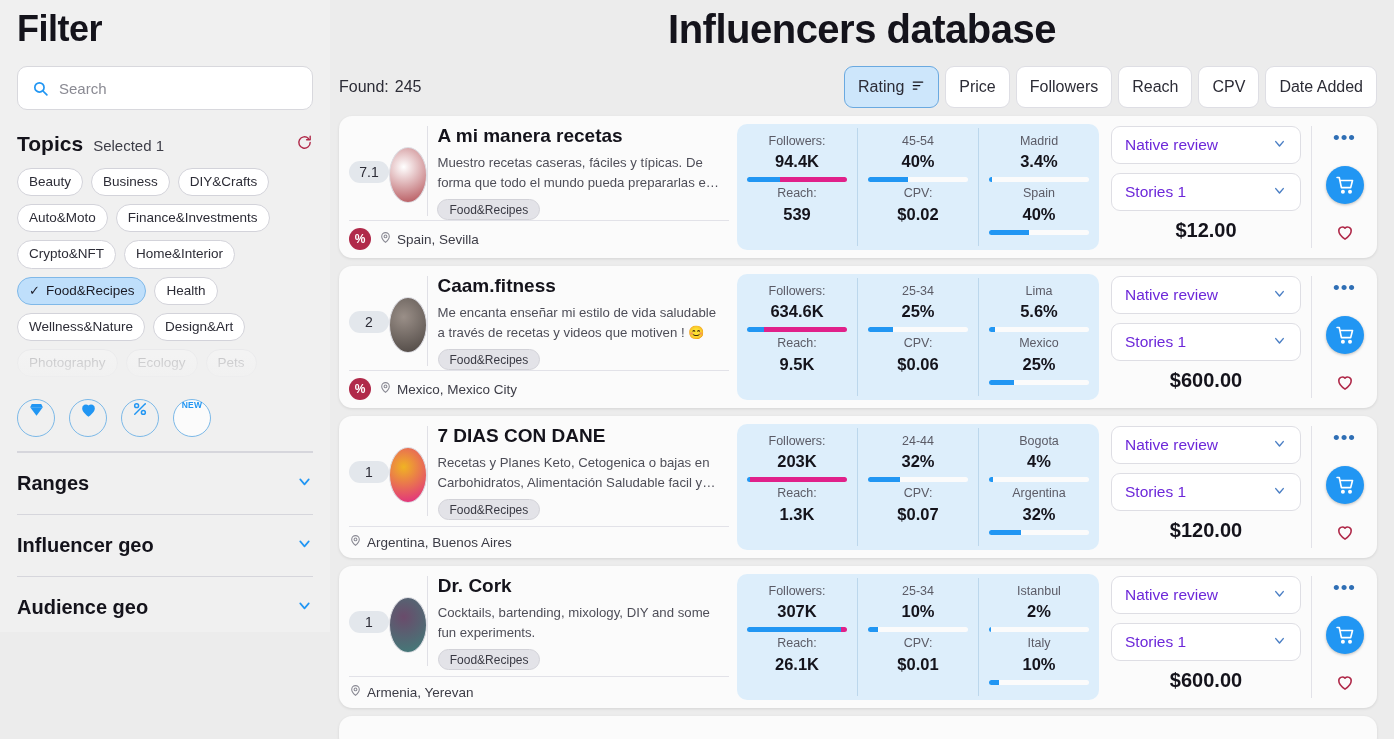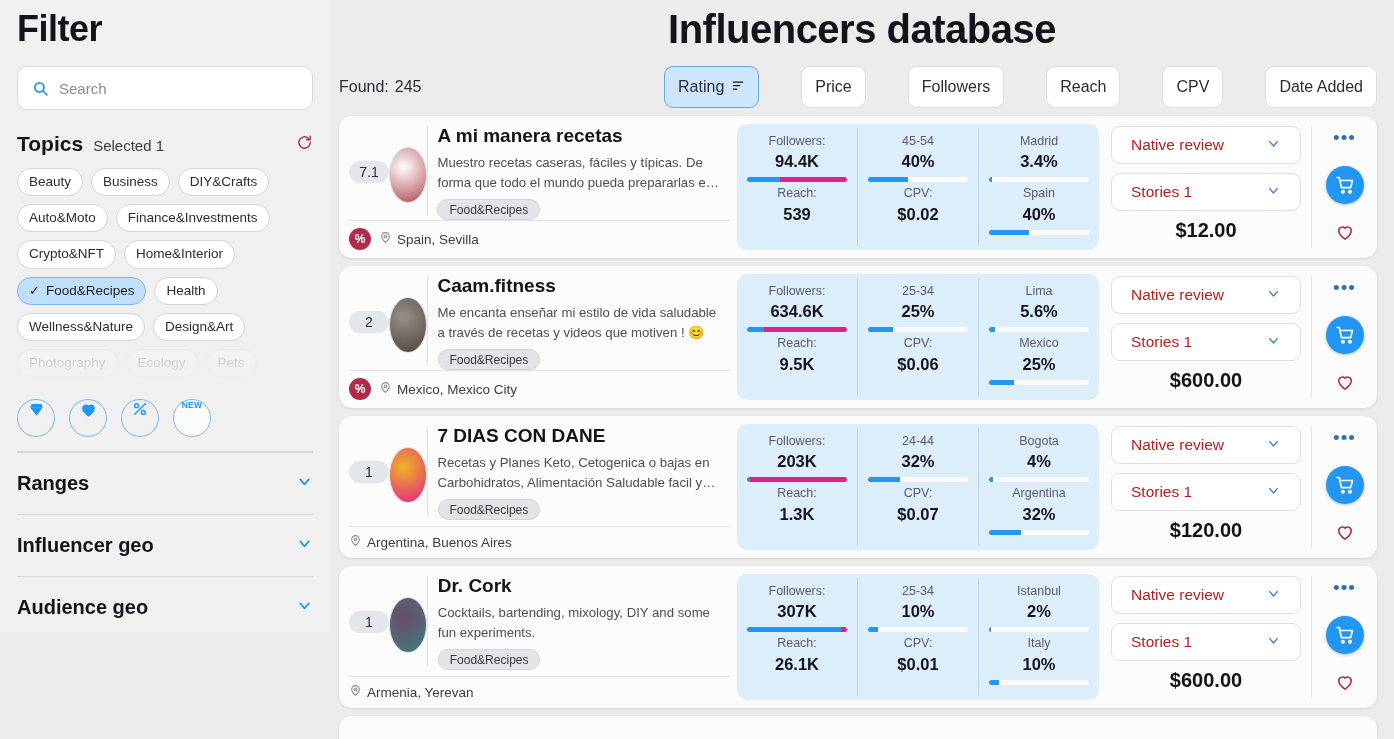--- a/index.html
+++ b/index.html
@@ -93,21 +93,21 @@
   .toolbar {
     display:flex; align-items:center; padding: 0 17px 0 9px; margin-top: 14px;
     height: 42px;
   }
   .found { font-size: 16px; color:#2c2c36; }
   .found b { font-weight: 400; margin-left:6px; }
   .sort-group { margin-left:auto; display:flex; gap: 6px; }
   .sort-btn {
     background:#fff; border:1px solid #dedee4; border-radius: 9px;
     padding: 0 13px; height: 42px; display:flex; align-items:center; gap:7px;
-    font-size: 16px; color:#2c2c36;margin-left:36px;
+    font-size: 16px; color:#2c2c36;
   }
   .sort-btn.active { background:#cde6fb; border-color:#6aa9e0; }
 
   .cards { padding: 0 17px 0 9px; margin-top: 8px; }
   .card {
     background:#fbfbfb; border-radius: 13px; margin-bottom: 8px;
     display:flex; align-items:stretch;
     box-shadow: 0 1px 3px rgba(0,0,0,0.10);
     height: 142px; overflow:hidden;
   }
@@ -161,21 +161,21 @@
   .stat-val { text-align:center; font-size: 16.5px; font-weight: 700; color:#14131b; line-height: 1.35; }
   .bar { height: 5px; border-radius:3px; background:#fbfbfb; margin: 5px 1px 2px 1px; overflow:hidden; display:flex; }
   .bar .seg-blue { background:#2196f3; height:100%; }
   .bar .seg-pink { background:#e0218a; height:100%; }
 
   
   .c-buy { flex: 1 1 auto; display:flex; align-items:stretch; }
   .buy-left { flex:1 1 auto; padding: 10px 10px 6px 12px; display:flex; flex-direction:column; align-items:center; }
   .select {
     width: 100%; height: 38px; background:#fff; border:1px solid #dedee4; border-radius: 9px;
-    display:flex; align-items:center; padding: 0 19px; font-size: 15.5px; color:#b91c1c;
+    display:flex; align-items:center; padding: 0 13px; font-size: 15.5px; color:#6d28d9;
   }
   .select + .select { margin-top: 9px; }
   .select .sc { margin-left:auto; color:#4b7fc4; }
   .price { font-size: 20px; font-weight: 700; color:#14131b; margin-top: 8px; }
   .buy-right {
     width: 66px; flex: 0 0 66px; border-left: 1px solid #e2e2e8; margin: 10px 0 10px 0;
     display:flex; flex-direction:column; align-items:center; justify-content:space-between;
     padding: 2px 0 2px 0;
   }
   .dots { color:#2f6fb5; font-size: 19px; line-height: 1; letter-spacing: 1px; }

